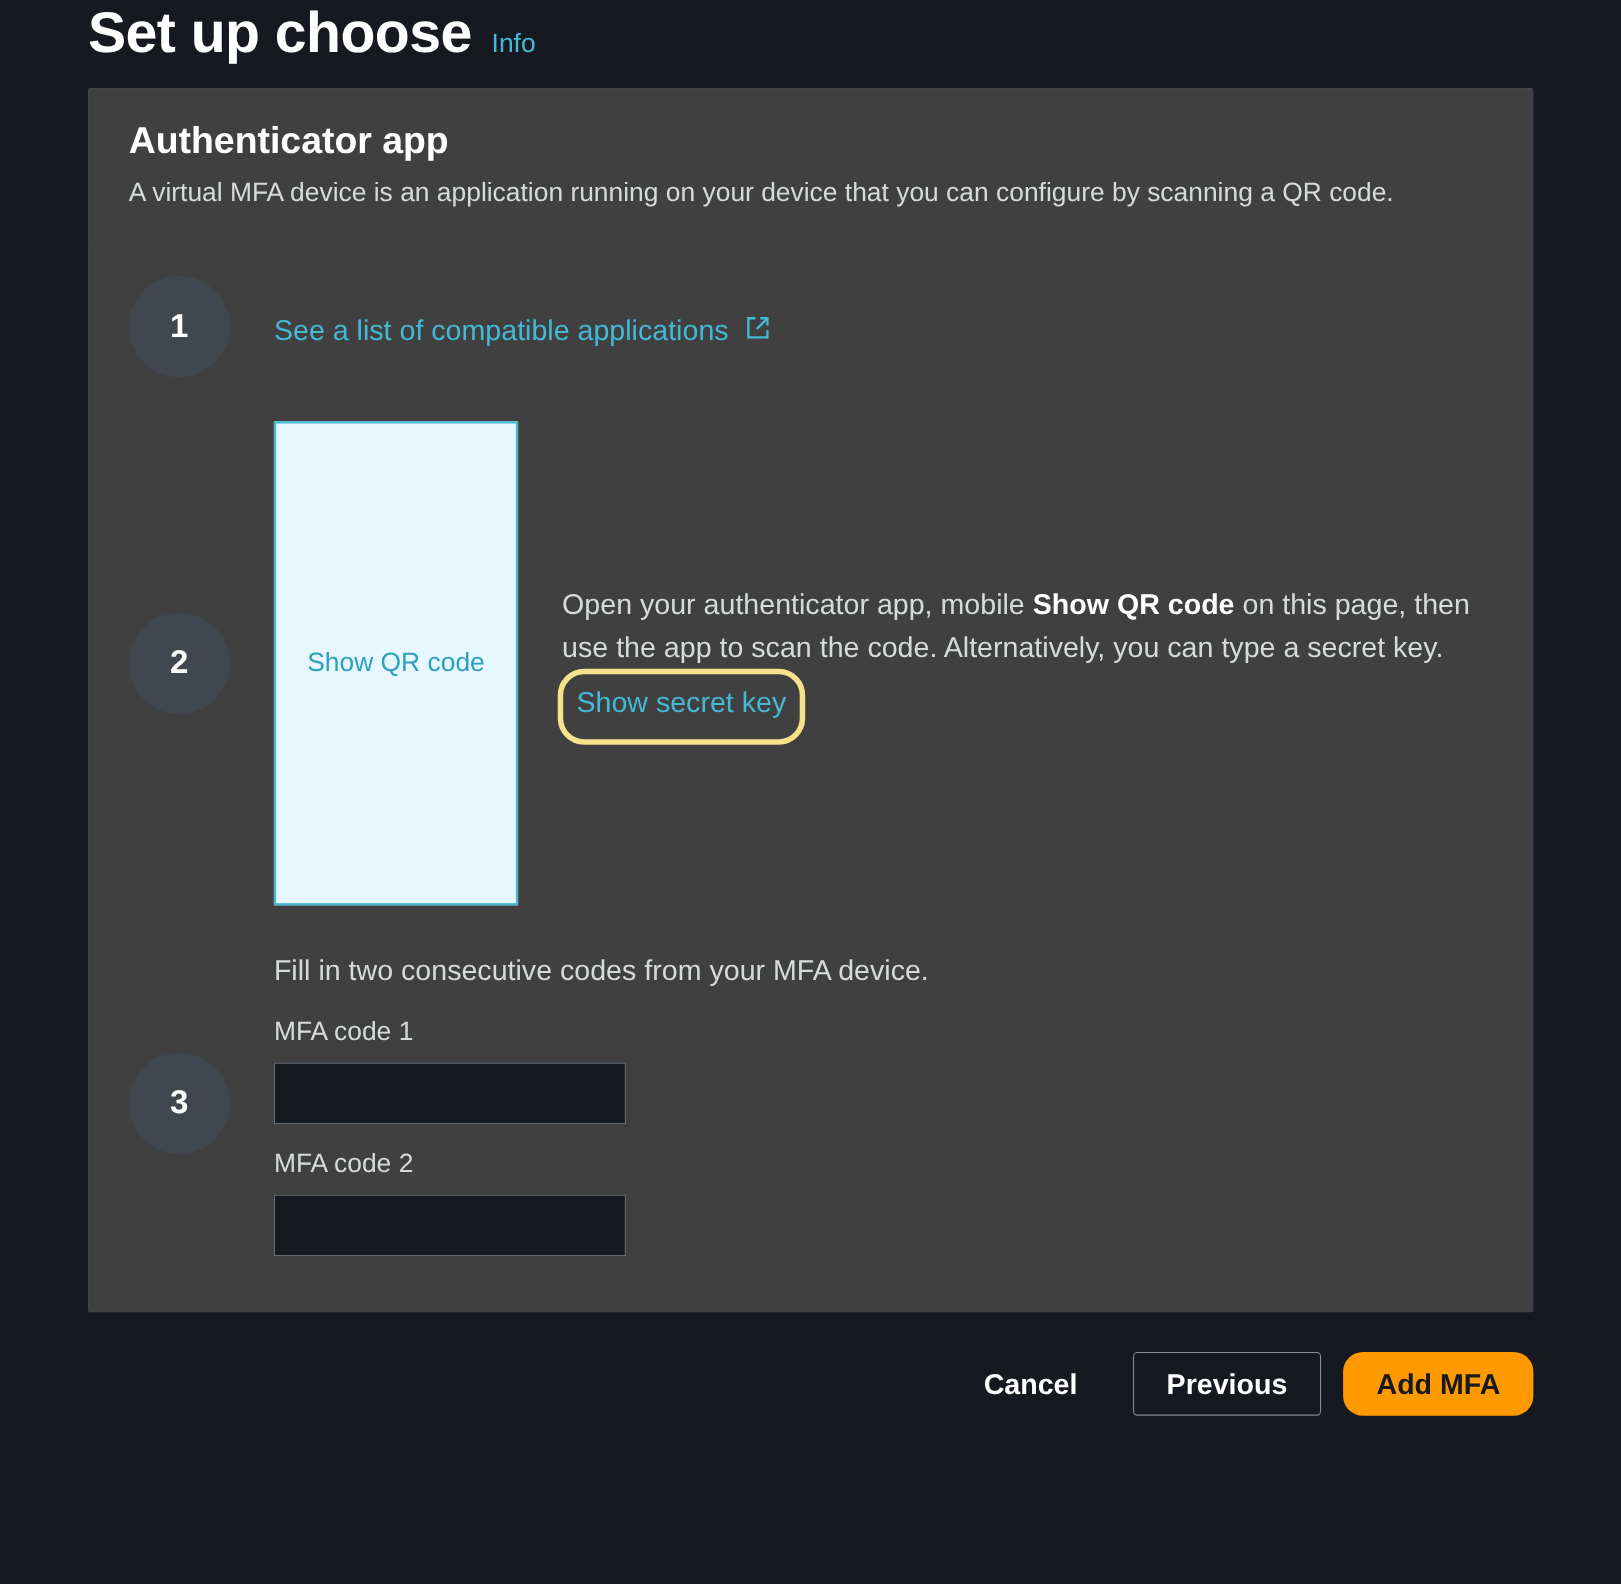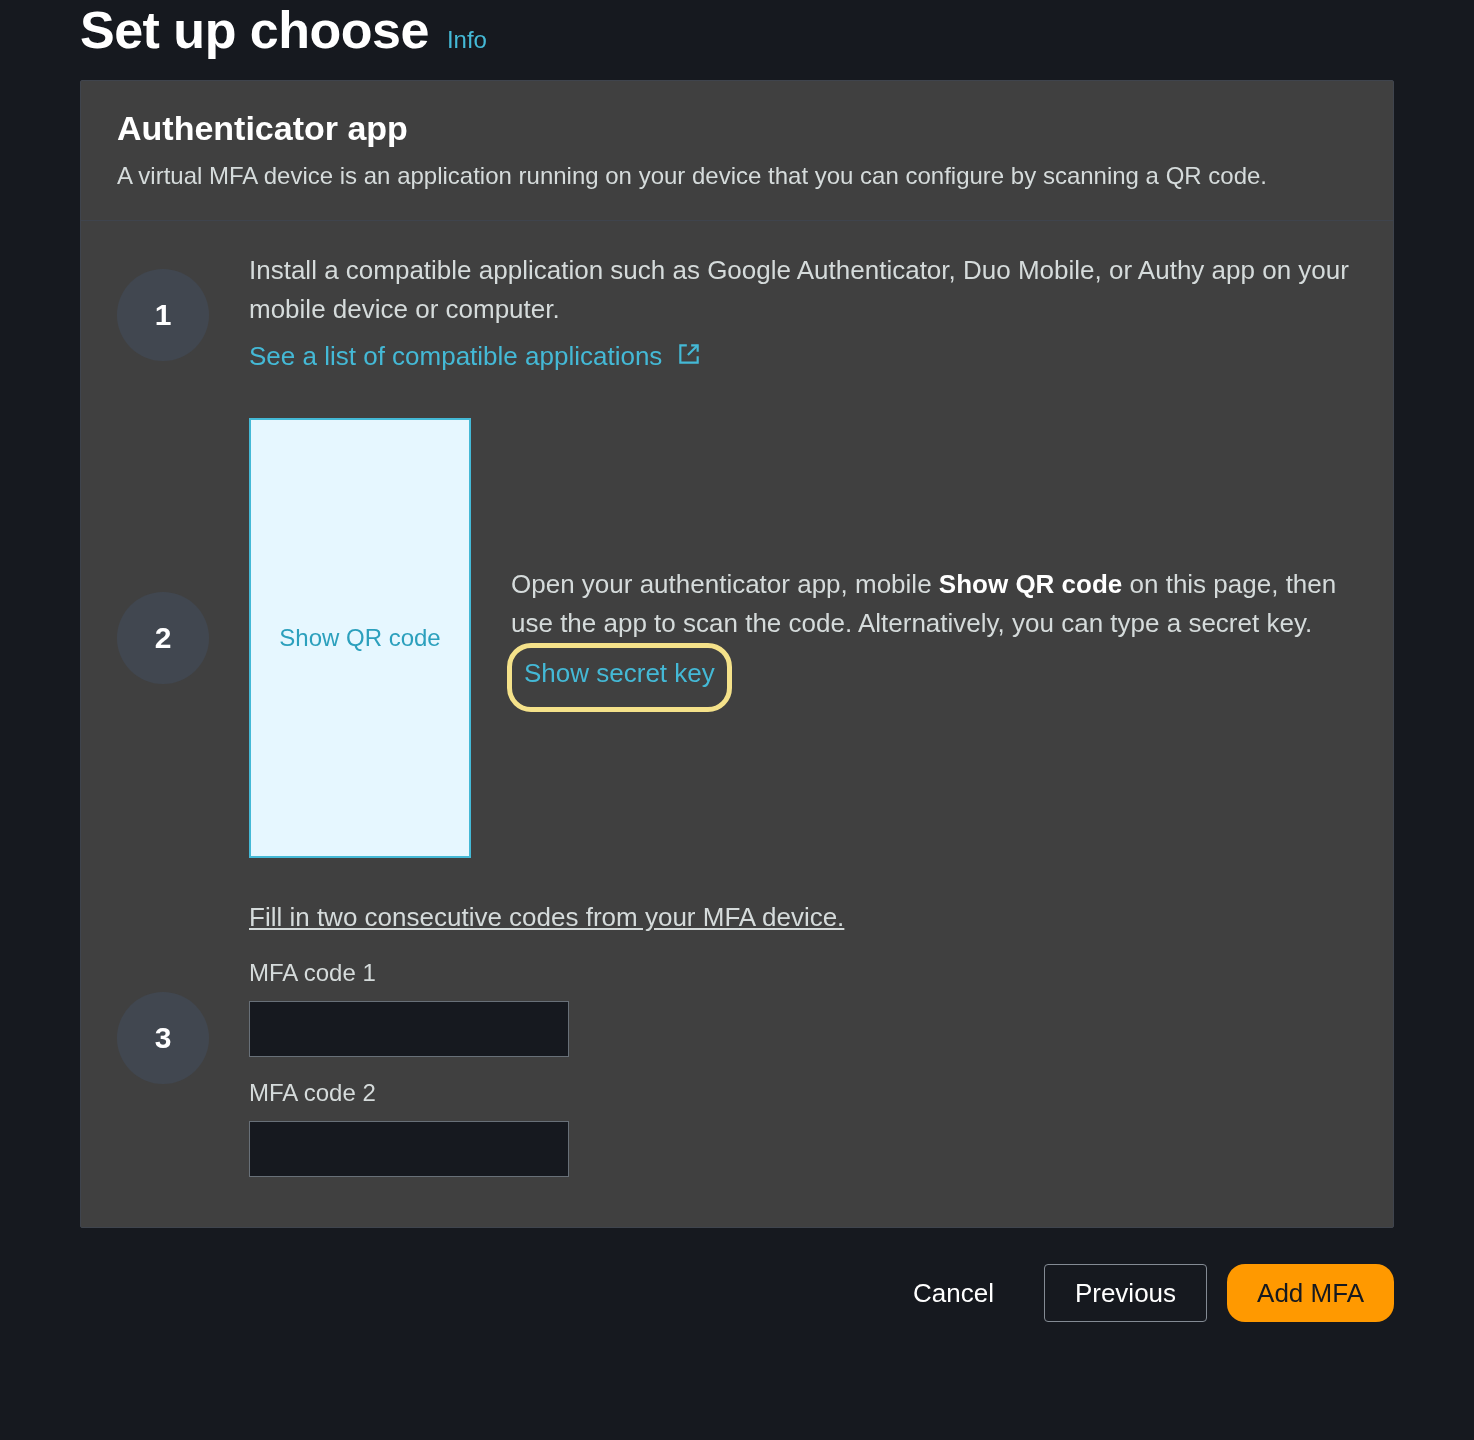--- a/index.html
+++ b/index.html
@@ -155,21 +155,21 @@
       display: flex;
       justify-content: flex-end;
       align-items: center;
       gap: 20px;
       padding: 36px 80px 0 80px;
     }
     .btn {
       height: 58px;
       padding: 0 30px;
       font-size: 26px;
-      font-weight: 400;
+      font-weight: 700;
       border-radius: 4px;
       cursor: pointer;
       display: inline-flex;
       align-items: center;
       justify-content: center;
       border: none;
       background: none;
     }
     .btn-link {
       color: #ffffff;
@@ -179,21 +179,20 @@
       border: 1px solid #848b94;
       background: transparent;
     }
     .btn-primary {
       background: #ff9900;
       color: #16191f;
       border-radius: 18px;
     }
     .step3-lead {
       margin-bottom: 10px;
-      text-decoration: underline;
     }
   </style>
 </head>
 <body>
 
 <div class="page">
   <div class="page-header">
     <h1 class="page-title">Set up choose</h1>
     <span class="info-link">Info</span>
   </div>
@@ -202,21 +201,20 @@
     <div class="panel-head">
       <div class="panel-title">Authenticator app</div>
       <div class="panel-subtitle">A virtual MFA device is an application running on your device that you can configure by scanning a QR code.</div>
     </div>
 
     <div class="steps">
 
       <div class="step">
         <div class="step-num">1</div>
         <div class="step-body">
-          <div>Install a compatible application such as Google Authenticator, Duo Mobile, or Authy app on your mobile device or computer.</div>
           <div style="margin-top:8px;">
             <a class="link">
               <span>See a list of compatible applications</span>
               <span class="ext-icon">
                 <svg width="26" height="26" viewBox="0 0 24 24" fill="none" stroke="#44b9d6" stroke-width="2">
                   <path d="M10 4H4v16h16v-6"></path>
                   <path d="M14 4h6v6"></path>
                   <path d="M20 4l-9 9"></path>
                 </svg>
               </span>

